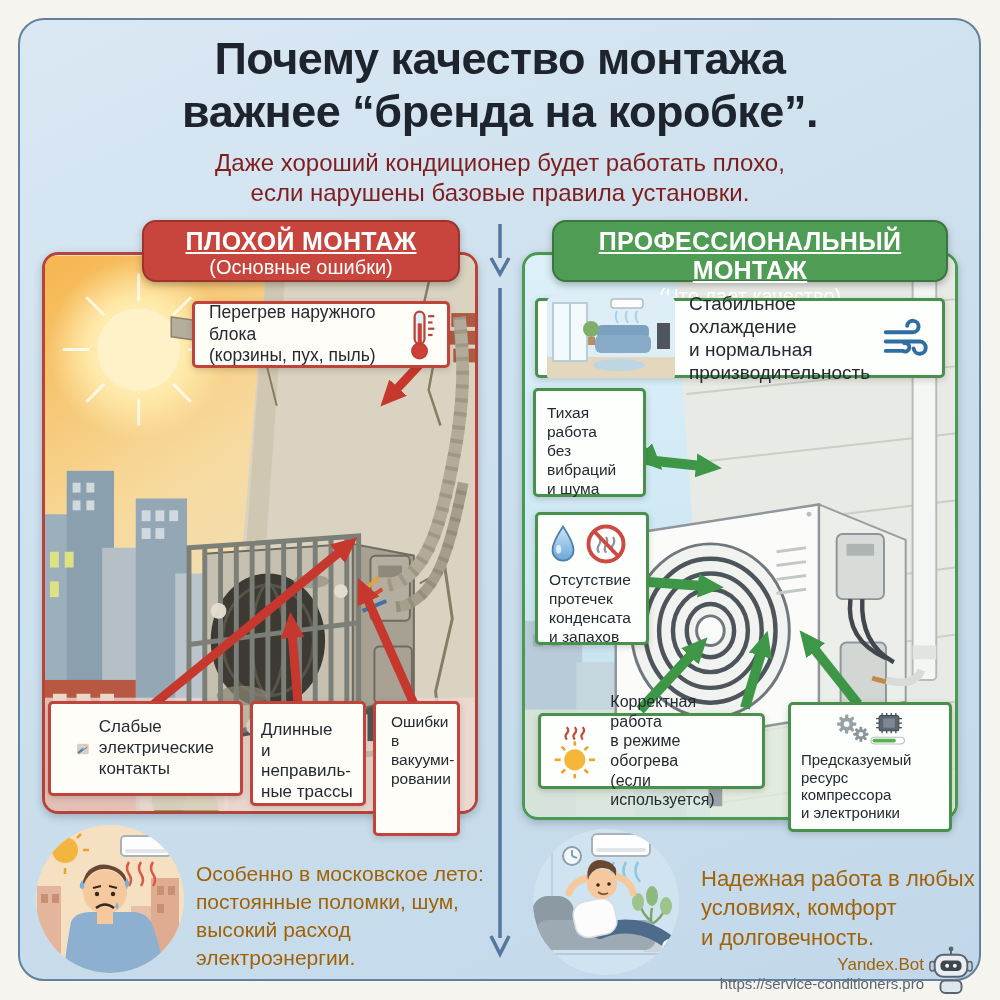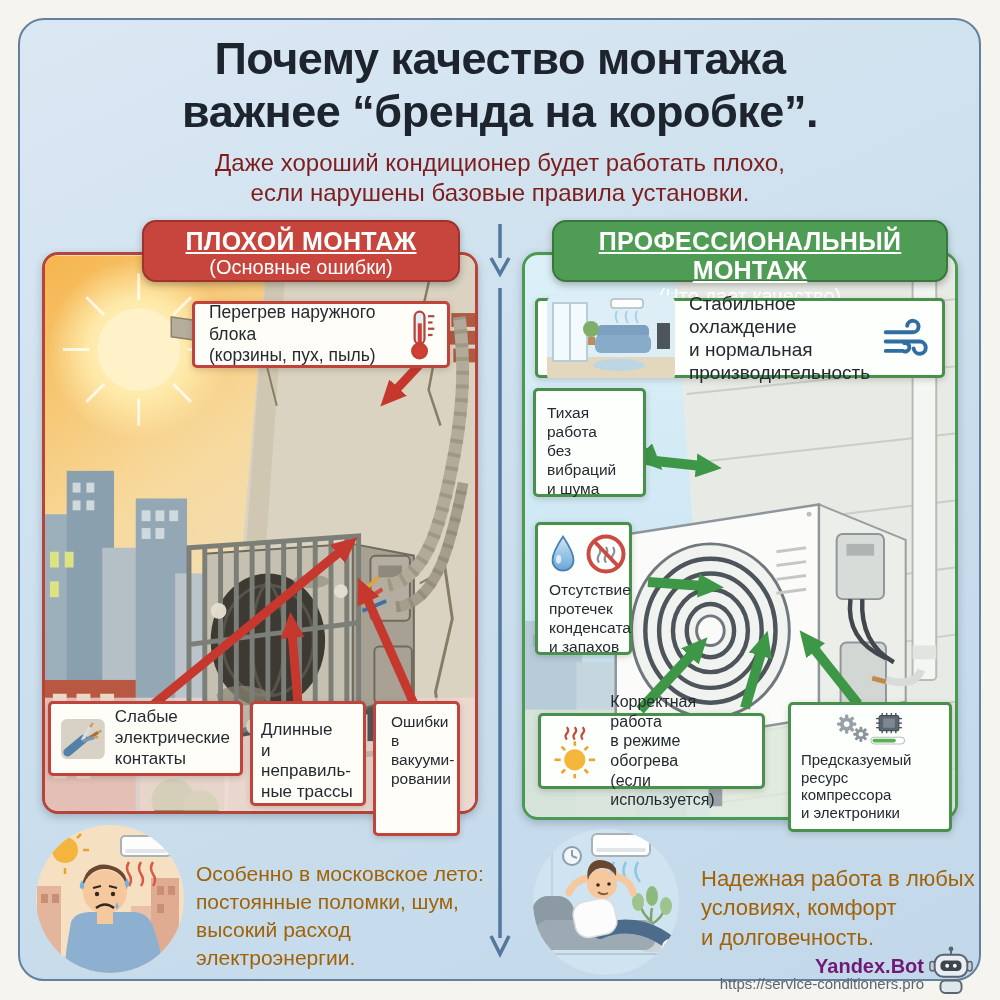--- a/index.html
+++ b/index.html
@@ -25,45 +25,45 @@
 .ov-divider { left:482px; top:218px; width:36px; height:762px; }
 .ov-bad { left:42px; top:252px; width:436px; height:562px; }
 .ov-good { left:522px; top:252px; width:436px; height:568px; }
 .co { position:absolute; background:#fffdf8; border-radius:5px; display:flex;
   box-shadow:0 2px 6px rgba(60,40,30,.2); }
 .co.bad { border:3px solid #c0443b; }
 .co.good { border:3px solid #47914d; background:#fcfffb; }
 .co-text { font-size:17px; line-height:1.22; color:#242a30; white-space:pre-line; }
 .co-overheat { left:192px; top:301px; width:258px; height:67px; padding:8px 10px 8px 14px; align-items:center; gap:8px; }
 .co-overheat .co-text { font-size:17.5px; flex:1; }
-.co-contacts { left:48px; top:701px; width:195px; height:75px; padding:10px; align-items:center; gap:10px; }
+.co-contacts { left:48px; top:701px; width:195px; height:95px; padding:26px; align-items:center; gap:10px; }
 .co-routes { left:250px; top:701px; width:116px; height:105px; flex-direction:column; padding:10px 8px; align-items:flex-start; gap:6px; }
 .co-routes svg { align-self:center; }
 .co-vacuum { left:373px; top:701px; width:87px; height:135px; flex-direction:row; padding:9px 5px 8px 9px; align-items:flex-start; gap:6px; }
 .co-vacuum .co-text { font-size:15.5px; }
 .co-vacuum svg { align-self:center; }
 .co-cooling { left:535px; top:298px; width:410px; height:80px; padding:9px; align-items:center; gap:10px; }
 .co-cooling .co-text { font-size:19px; flex:1; padding-left:4px; }
 .co-cooling .thumb { border-radius:8px; overflow:hidden; flex:none; }
 .co-quiet { left:533px; top:388px; width:113px; height:109px; flex-direction:column; align-items:center; padding:8px 8px 7px 11px; gap:5px; }
 .co-quiet .co-text { font-size:15.5px; }
-.co-leaks { left:535px; top:512px; width:97px; height:133px; flex-direction:column; align-items:flex-start; padding:8px 8px 7px 11px; gap:6px;margin-top:10px; }
+.co-leaks { left:535px; top:512px; width:114px; height:133px; flex-direction:column; align-items:flex-start; padding:8px 8px 7px 11px; gap:6px; }
 .co-leaks .co-text { font-size:15.5px; }
 .icon-row { display:flex; align-items:center; gap:8px; }
 .co-heating { left:538px; top:713px; width:227px; height:76px; align-items:center; padding:8px 10px; gap:10px; }
 .co-heating .co-text { font-size:16px; }
 .co-lifespan { left:788px; top:702px; width:164px; height:130px; flex-direction:column; align-items:flex-start; padding:8px 10px; gap:6px; }
 .co-lifespan .co-text { font-size:15px; line-height:1.16; }
 .note { position:absolute; font-size:21px; line-height:1.34; color:#a16207; white-space:pre-line; }
 .note.bad { left:196px; top:860px; width:310px; }
 .note.good { left:701px; top:864px; width:285px; font-size:22px; }
 .illus { position:absolute; }
 .illus-bad-summary { left:33px; top:822px; width:154px; height:154px; }
 .illus-good-summary { left:522px; top:826px; width:176px; height:152px; }
-.footer-brand { position:absolute; right:76px; top:955px; text-align:right; font-size:20px; font-weight:bold; color:#701a75; }
+.footer-brand { position:absolute; right:76px; top:955px; text-align:right; font-size:17px; font-weight:normal; color:#a16207; }
 .footer-url { position:absolute; right:76px; top:975px; text-align:right; font-size:15px; color:#5b6672; }
 .robot { position:absolute; right:26px; top:946px; }
 </style>
 </head>
 <body>
 
 <div class="page">
   <div class="board"></div>
 
   <div class="title">Почему качество монтажа

